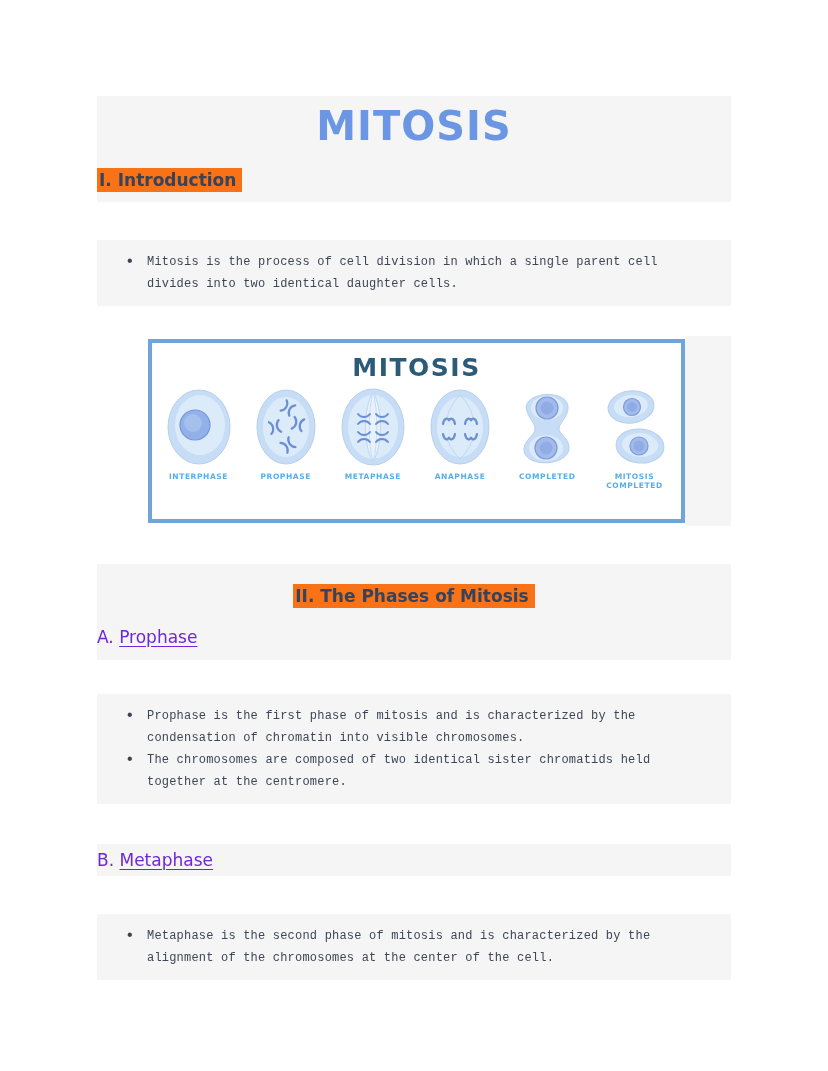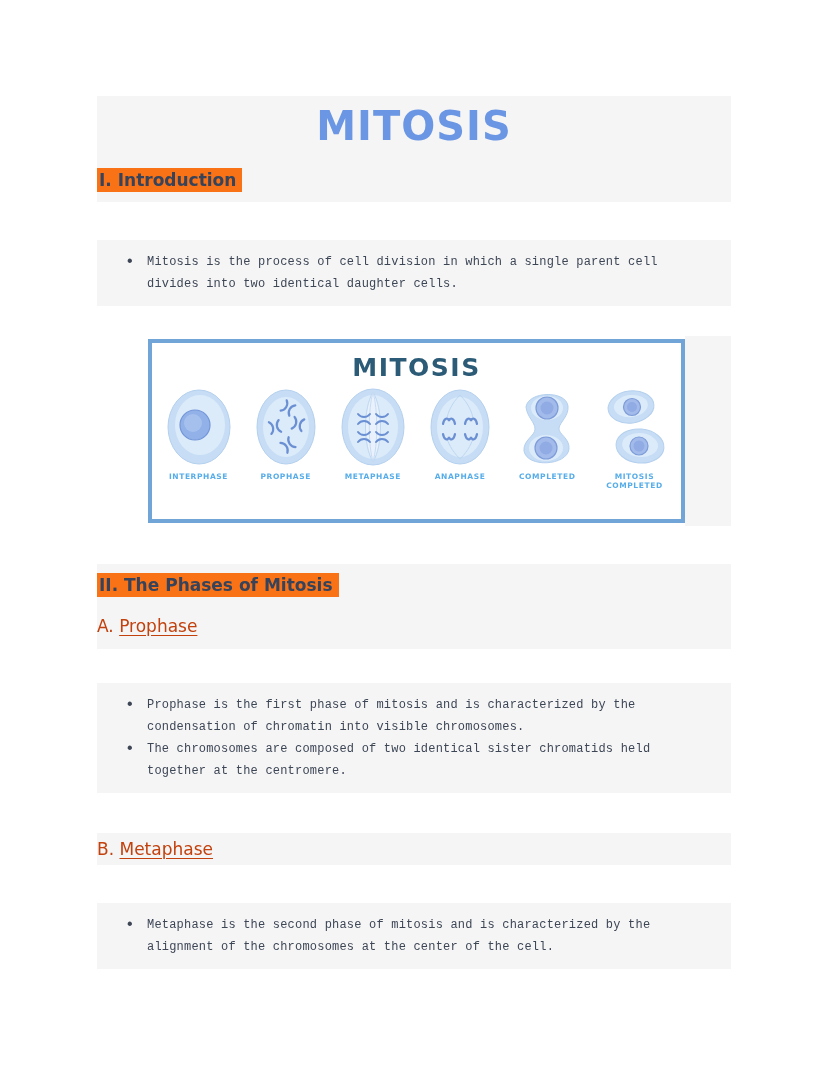--- a/index.html
+++ b/index.html
@@ -96,21 +96,21 @@
     width: 80px;
   }
 
   
   .phases-block { padding: 8px 0 12px 0; }
   .subsection-heading {
     margin-top: 18px;
     font-size: 17px;
     line-height: 22px;
     font-weight: normal;
-    color: #c2410c;
+    color: #6d28d9;
   }
   .subsection-heading .phase-name {
     text-decoration: underline;
     text-underline-offset: 3px;
   }
   .thin-block { padding: 5px 0 5px 0; }
 </style>
 </head>
 <body>
 
@@ -250,21 +250,21 @@
           </div>
 
         </div>
       </div>
     </div>
   </div>
 
   <div class="gap38"></div>
 
   <div class="block phases-block">
-    <div class="section-heading" style="margin-top:1px;">
+    <div class="section-heading" style="margin-top:12px;text-align:center;">
       <span class="hl">II. The Phases of Mitosis</span>
     </div>
     <div class="subsection-heading">
       <span>A. </span><span class="phase-name">Prophase</span>
     </div>
   </div>
 
   <div class="gap34"></div>
 
   <div class="block bullet-block">

